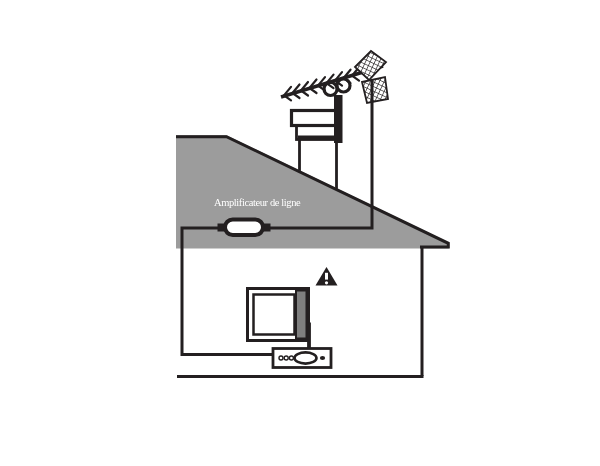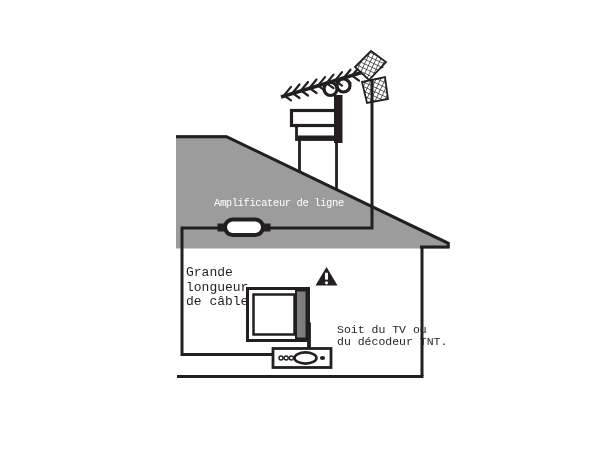--- a/index.html
+++ b/index.html
@@ -1,21 +1,21 @@
 <!DOCTYPE html>
 <html style="--background: #ffffff; --roof: #9c9c9c; --line: #231f20; --tv-side: #7f7f7f; --roof-label-text: #ffffff; --text: #231f20;"><head>
 <meta charset="utf-8">
 <style>
   :root{
     --background:#ffffff; --roof:#9c9c9c; --line:#231f20;
     --tv-side:#7f7f7f; --roof-label-text:#ffffff; --text:#231f20;
   }
   html,body{margin:0;padding:0;background:var(--background);}
   #stage{position:relative;width:600px;height:466px;background:var(--background);overflow:hidden;
-         font-family:Liberation Mono, monospace;}
+         font-family:Liberation Serif, serif;}
   #stage svg{position:absolute;left:0;top:0;}
   .lbl{position:absolute;color:var(--text);white-space:pre-line;}
   #lbl-amp{left:214px;top:197px;font-size:10.5px;letter-spacing:-0.4px;
            color:var(--roof-label-text);white-space:nowrap;}
   #lbl-cable{left:186px;top:266px;font-size:13px;line-height:14.6px;}
   #lbl-warn{left:313px;top:285px;font-size:11.5px;line-height:12.3px;}
   #lbl-note{left:337px;top:324px;font-size:11.5px;line-height:12.3px;}
   .stroke{stroke:var(--line);fill:none;}
   .ink{fill:var(--line);}
   .paper{fill:var(--background);}
@@ -89,18 +89,13 @@
     </g>
 
     <g>
       <polygon class="ink" points="326.5,267 337.5,285.5 315.5,285.5"></polygon>
       <path d="M326.5,272.8 V279.6" stroke="#ffffff" stroke-width="3"></path>
       <circle cx="326.5" cy="282.8" r="1.6" fill="#ffffff"></circle>
     </g>
   </svg>
 
   <div class="lbl" id="lbl-amp">Amplificateur de ligne</div>
-  <div class="lbl" id="lbl-cable">Grande
-longueur
-de câble</div>
-  <div class="lbl" id="lbl-note">Soit du TV ou
-du décodeur TNT.</div>
 </div>
 
 </body></html>

